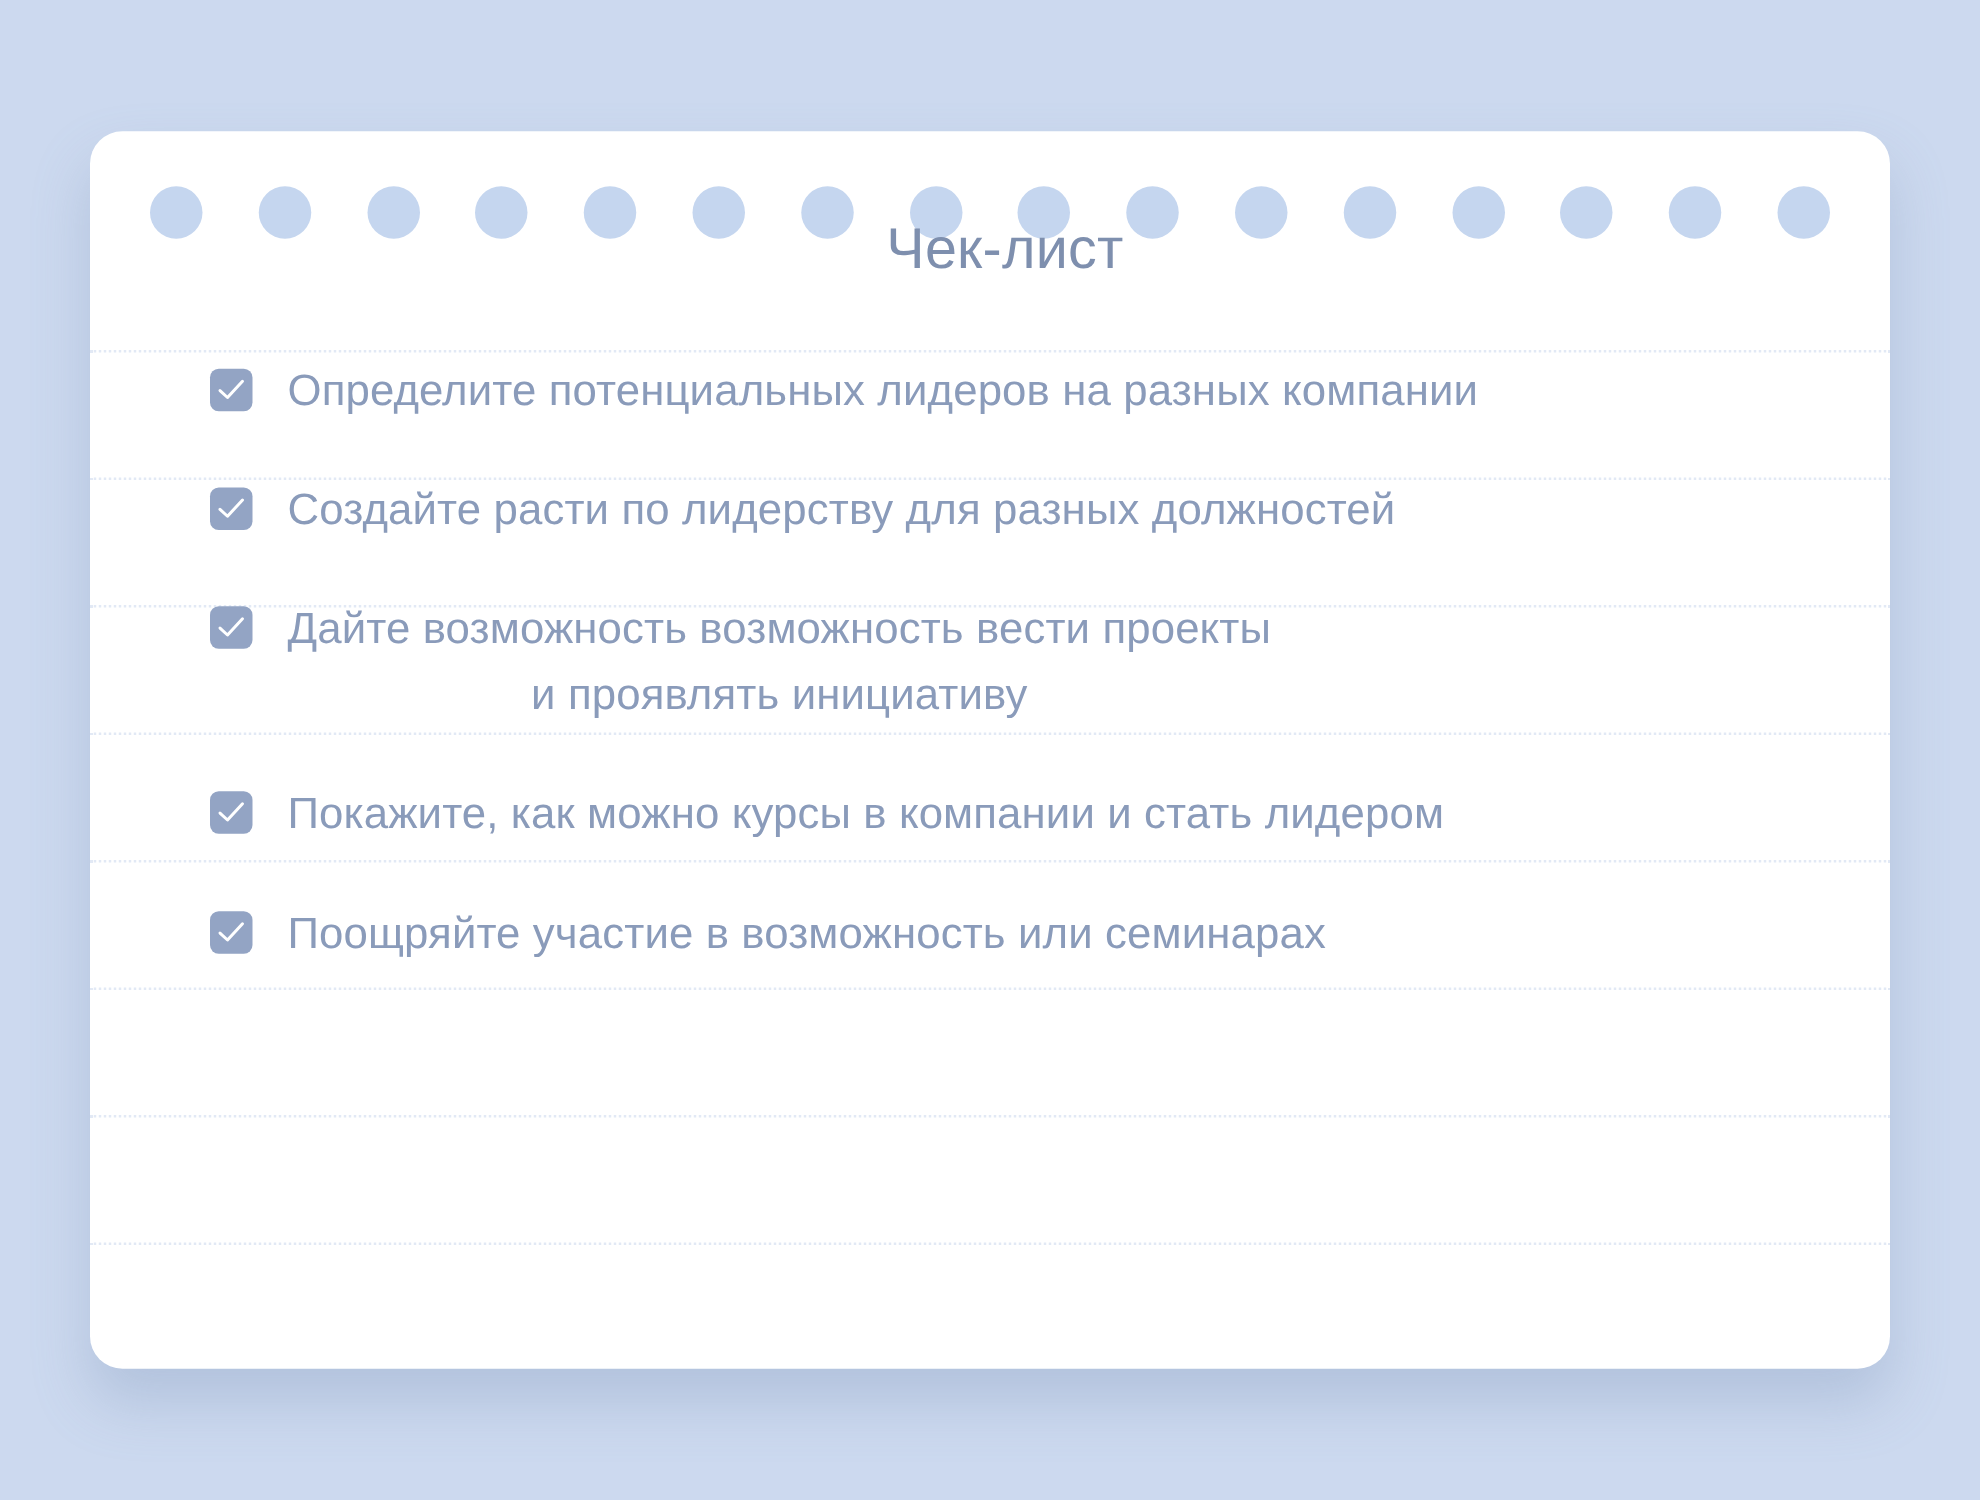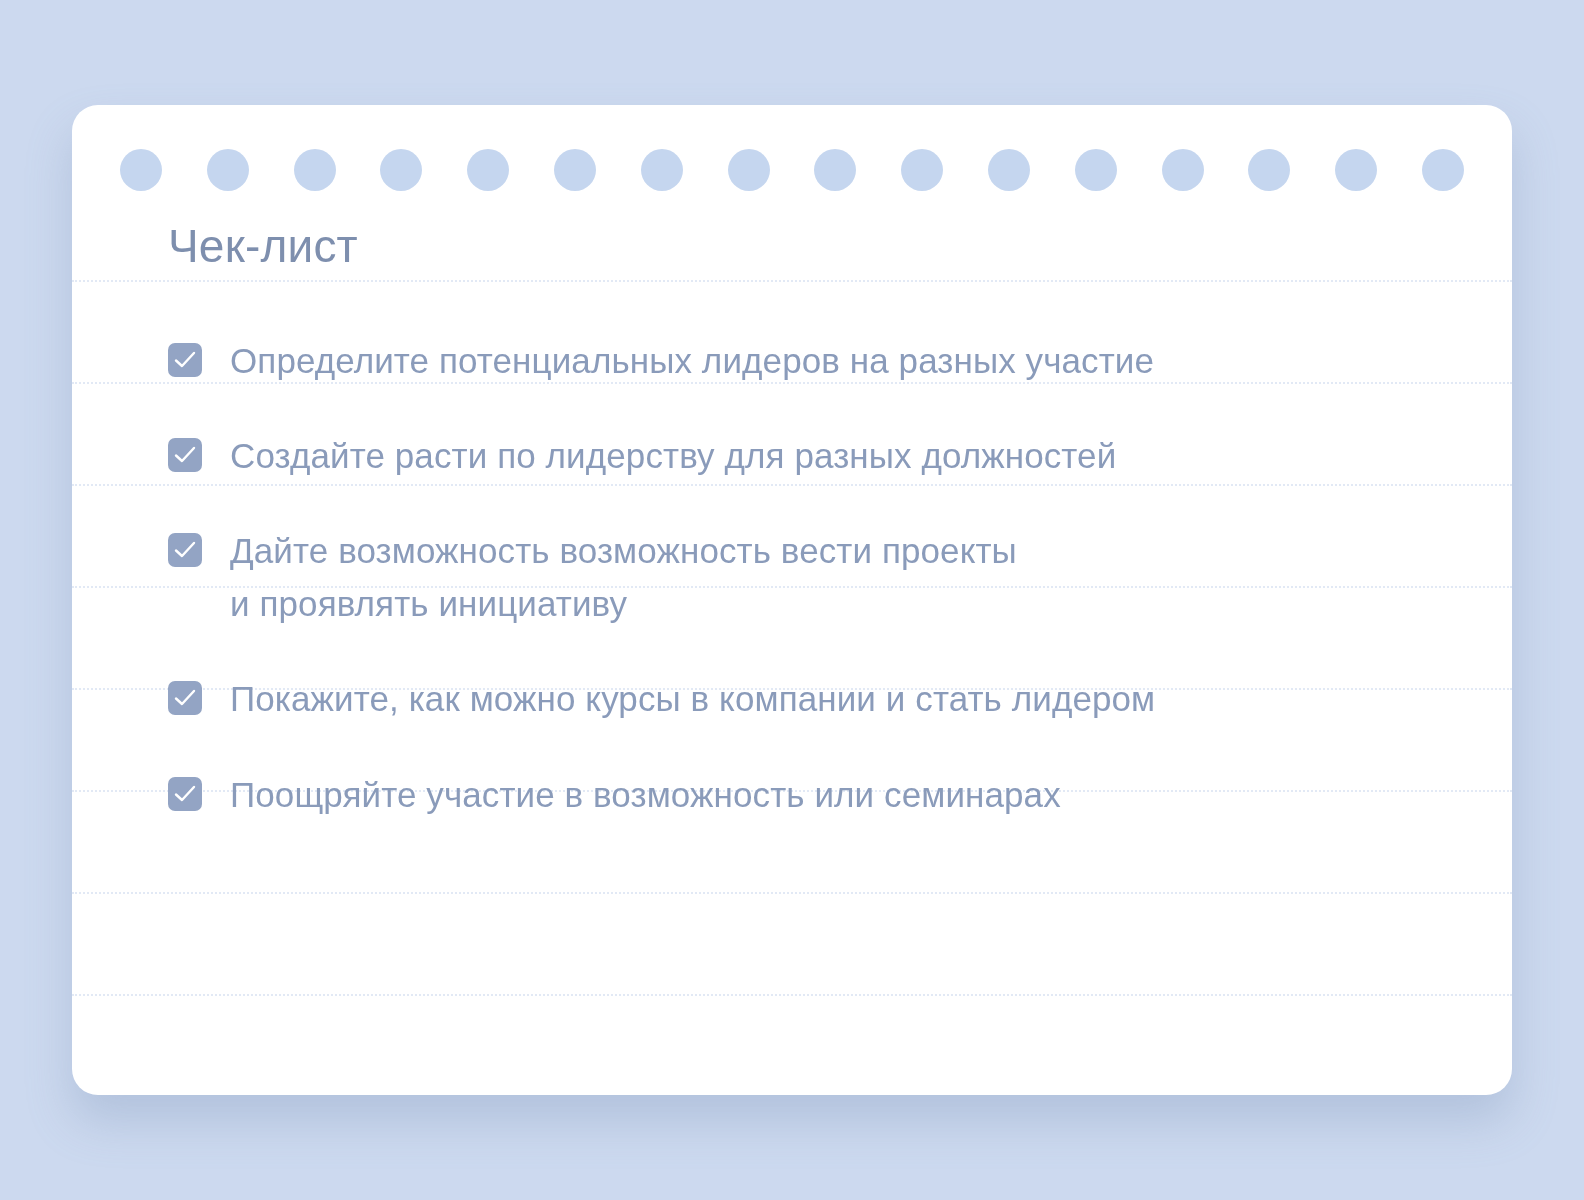--- a/index.html
+++ b/index.html
@@ -69,22 +69,23 @@
     background: #c5d6ef;
     flex: 0 0 auto;
   }
 
   .content {
     position: absolute;
     left: 0;
     top: 0;
     right: 0;
     bottom: 0;
-    padding: 116px 72px 0 96px;
+    padding: 68px 72px 0 96px;
     box-sizing: border-box;
+    text-align: center;
   }
 
   .title {
     font-size: 46px;
     line-height: 1.1;
     color: #7e8fae;
     font-weight: 400;
     letter-spacing: 0.2px;
     margin: 0 0 62px 0;
   }
@@ -172,21 +173,21 @@
       <h1 class="title">Чек-лист</h1>
 
       <ul class="checklist">
 
         <li class="check-item">
           <span class="checkbox">
             <svg width="22" height="18" viewBox="0 0 22 18" aria-hidden="true">
               <path d="M2 9.5 L8 15 L20 2" fill="none" stroke="#ffffff" stroke-width="2.4" stroke-linecap="round" stroke-linejoin="round"></path>
             </svg>
           </span>
-          <span class="item-text">Определите потенциальных лидеров на разных участие</span>
+          <span class="item-text">Определите потенциальных лидеров на разных компании</span>
         </li>
 
         <li class="check-item">
           <span class="checkbox">
             <svg width="22" height="18" viewBox="0 0 22 18" aria-hidden="true">
               <path d="M2 9.5 L8 15 L20 2" fill="none" stroke="#ffffff" stroke-width="2.4" stroke-linecap="round" stroke-linejoin="round"></path>
             </svg>
           </span>
           <span class="item-text">Создайте расти по лидерству для разных должностей</span>
         </li>

